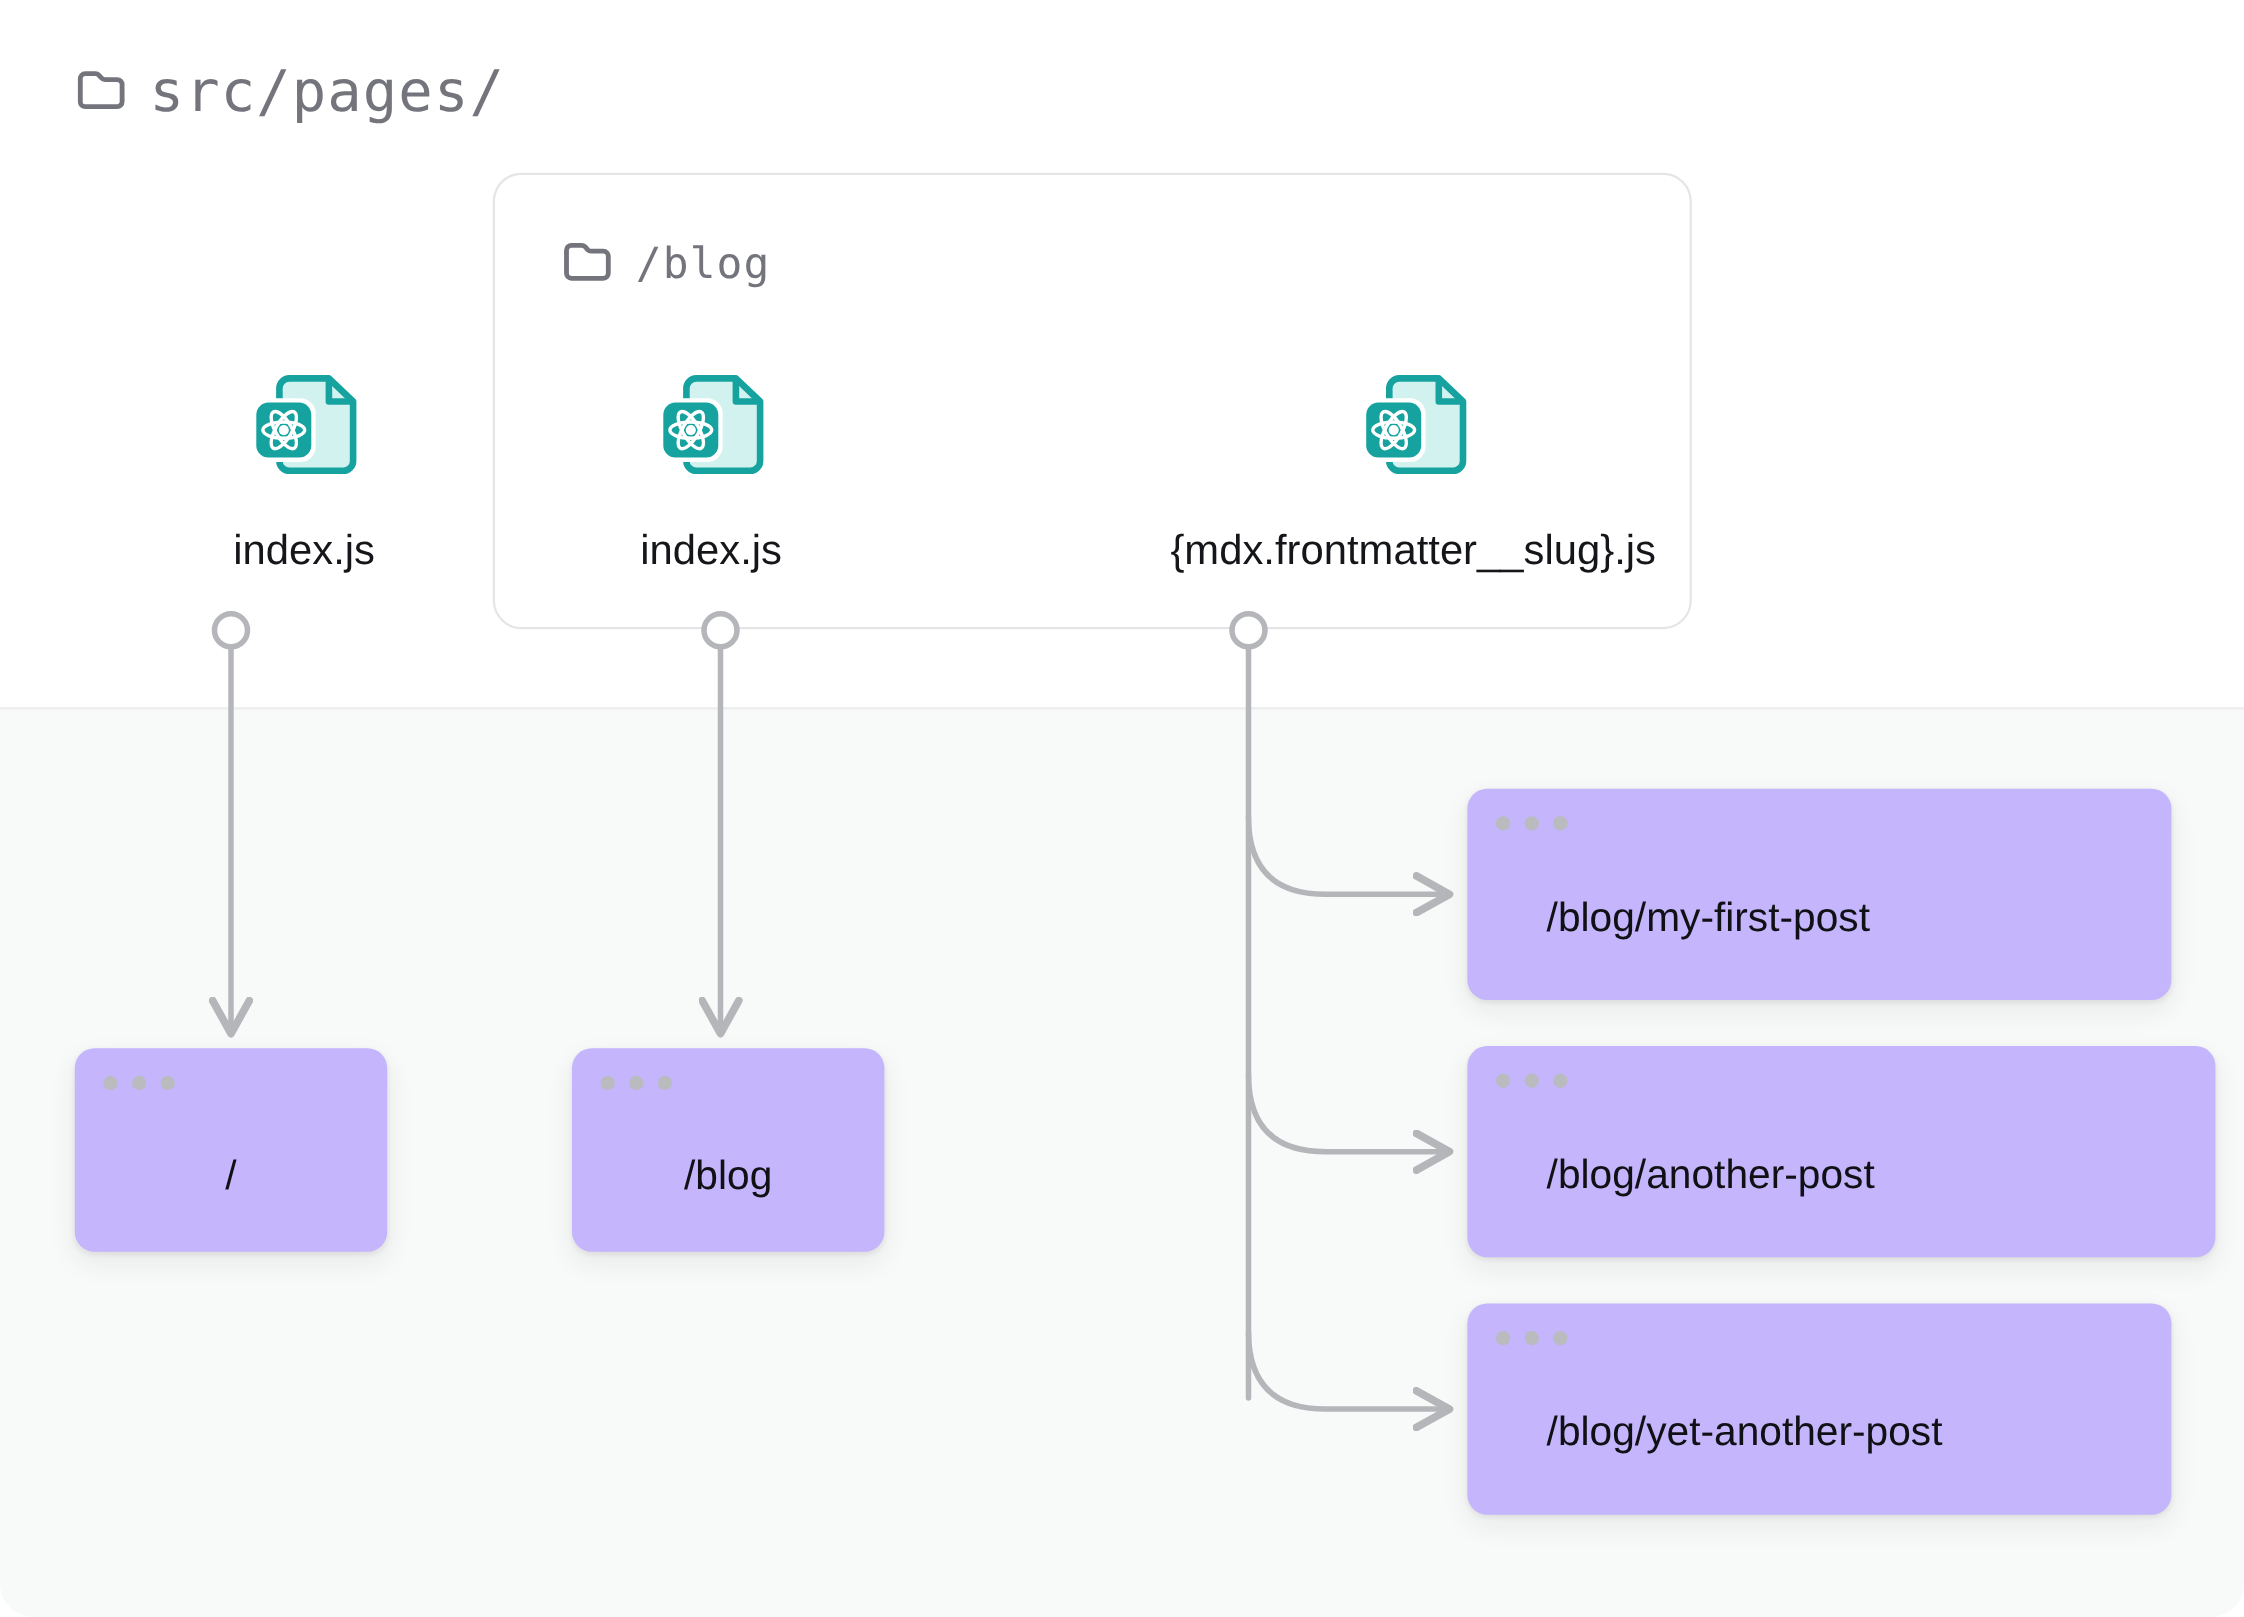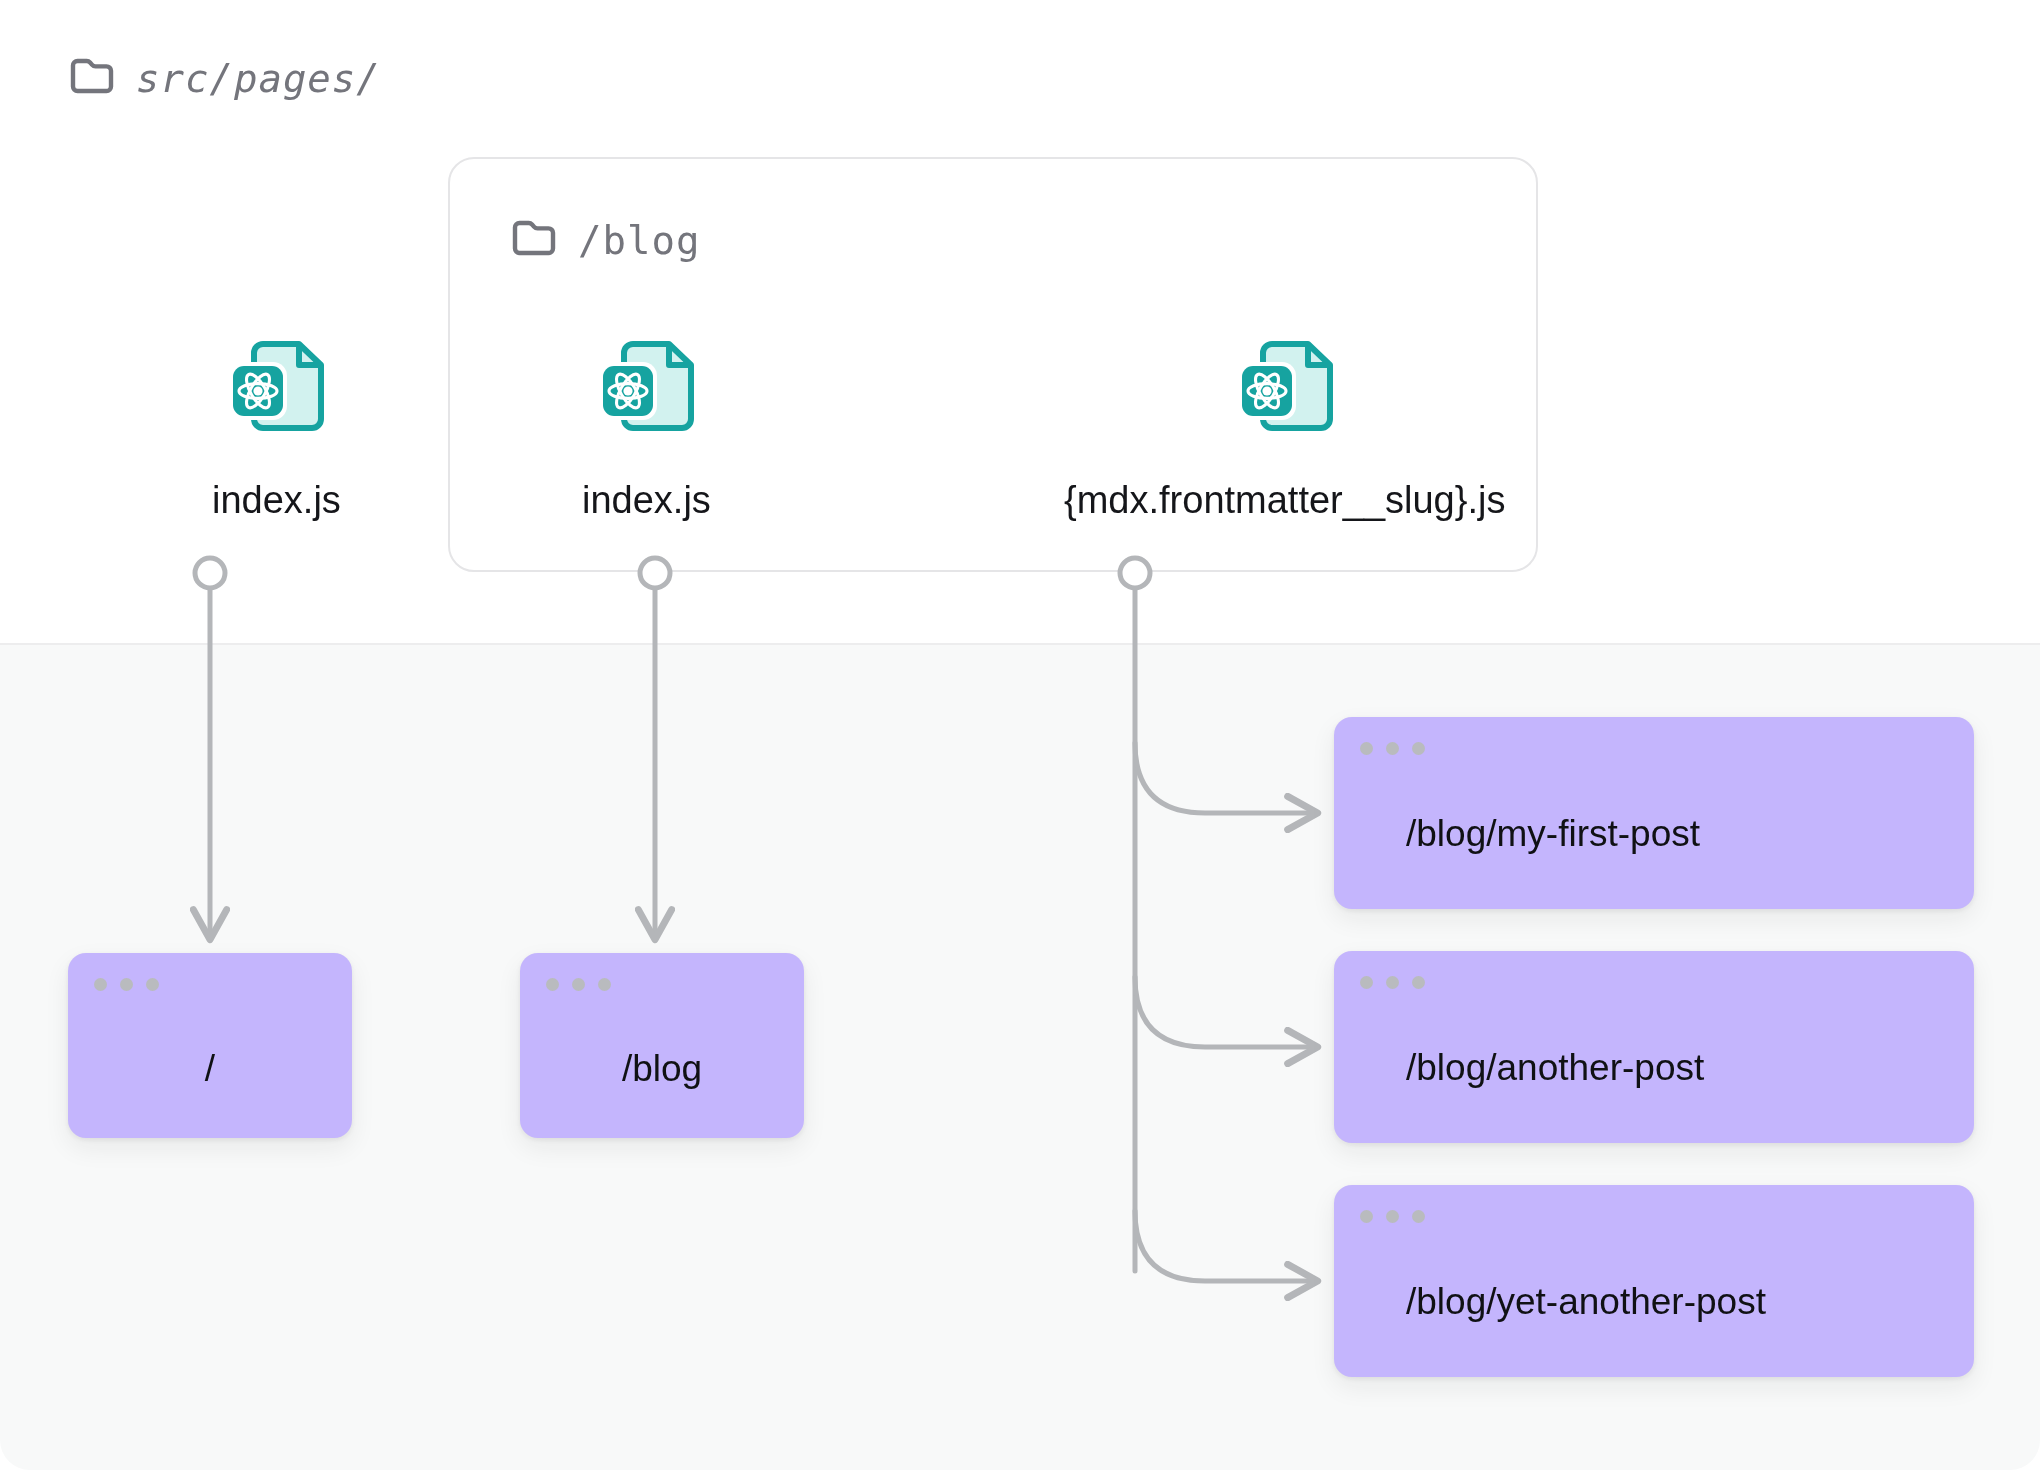--- a/index.html
+++ b/index.html
@@ -49,25 +49,24 @@
     position: absolute;
     left: 70px;
     top: 58px;
     display: flex;
     align-items: center;
     gap: 22px;
   }
   .root-label .folder-ico { display:block; }
   .root-label .txt {
     font-family: "DejaVu Sans Mono", "Liberation Mono", monospace;
-    font-size: 39px;
+    font-size: 52px;
     letter-spacing: 1px;
     color: #74757c;
     line-height: 1;
-    font-style: italic;
   }
 
   
   .blog-panel {
     position: absolute;
     left: 448px;
     top: 157px;
     width: 1090px;
     height: 415px;
     border: 2px solid #e5e5e7;
@@ -145,21 +144,21 @@
     width: 284px;
     top: 97px;
     text-align: center;
   }
   .card.c-root  { left: 68px;  top: 953px; }
   .card.c-blog  { left: 520px; top: 953px; }
   
   .card.wide { width: 640px; height: 192px; }
   .card.wide .url { left: 72px; top: 98px; }
   .card.c-p1 { left: 1334px; top: 717px; }
-  .card.c-p2 { left: 1334px; top: 951px; }
+  .card.c-p2 { left: 1334px; top: 951px; padding-left: 40px; }
   .card.c-p3 { left: 1334px; top: 1185px; }
 
   
   .wires {
     position: absolute;
     left: 0; top: 0;
     width: 2040px;
     height: 1470px;
     pointer-events: none;
   }

